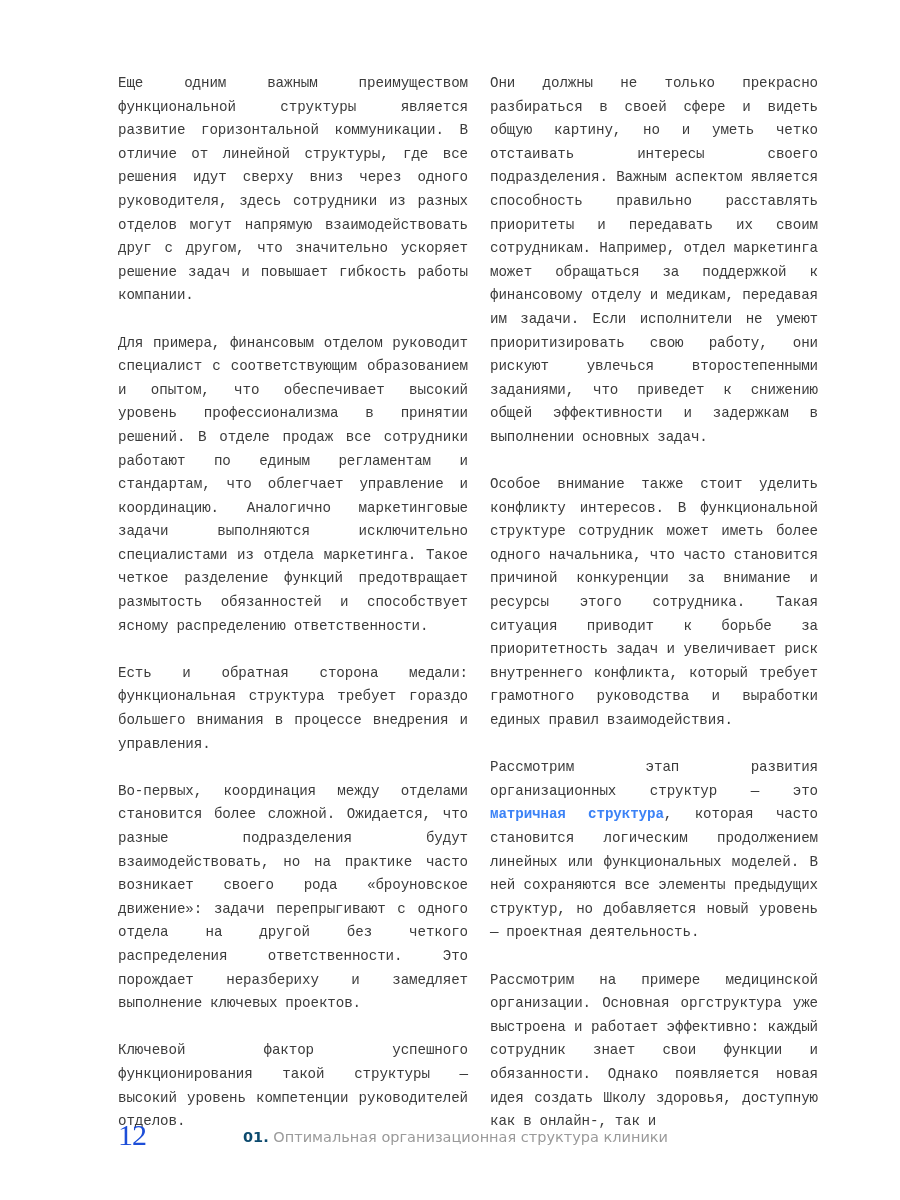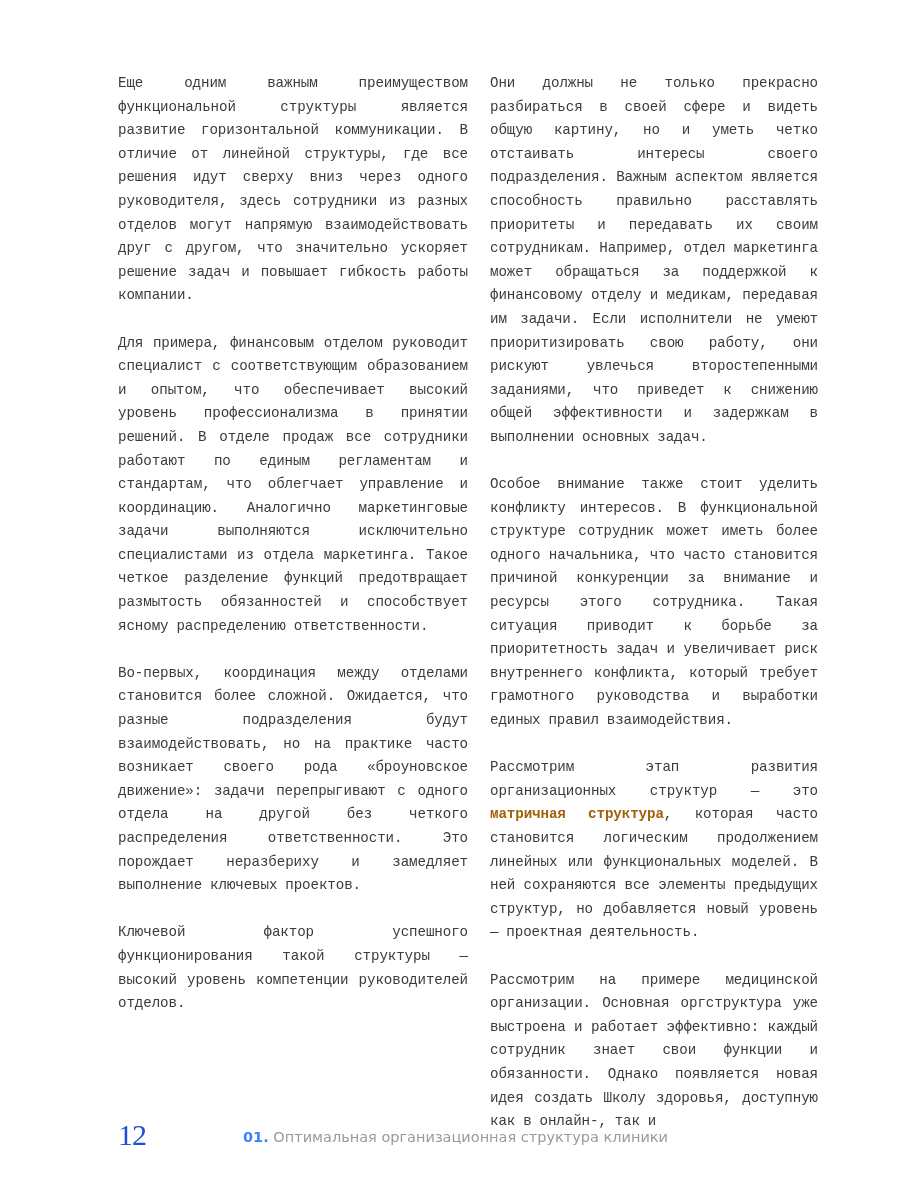--- a/index.html
+++ b/index.html
@@ -11,39 +11,40 @@
   }
   .col {
     position: absolute; top: 72px;
     font-size: 14.2px; line-height: 23.6px;
     text-align: justify; letter-spacing: -0.1px;
     word-spacing: -0.5px;
   }
   .col.left { left: 118px; width: 350px; }
   .col.right { left: 490px; width: 328px; }
   .col p { margin: 0 0 23.6px 0; hyphens: manual; font-family: Liberation Mono, monospace; }
-  .col strong { font-weight: bold; color: #a16207; }
+  .col strong { font-weight: bold; color: #3b82f6; }
   .footer { position: absolute; top: 1118px; left: 118px; height: 40px; width: 700px; }
   .page-num {
     position: absolute; left: 0; top: 0;
     font-family: Liberation Serif, serif; font-weight: 200;
     font-size: 30px; color: #1d4ed8; letter-spacing: -1px;
   }
   .chapter {
     position: absolute; left: 125px; top: 11px;
     font-size: 14.5px; color: #9a9a9a; white-space: nowrap;
   }
-  .chapter .num { font-weight: bold; color: #3b82f6; }
+  .chapter .num { font-weight: bold; color: #0c4a6e; }
 </style>
 </head>
 <body>
 
 <div class="col left">
   <p>Еще одним важным преимуществом функциональной структуры является развитие горизонтальной коммуникации. В отличие от линейной структуры, где все решения идут сверху вниз через одного руководителя, здесь сотрудники из разных отделов могут напрямую взаимодействовать друг с другом, что значительно ускоряет решение задач и повышает гибкость работы компании.</p>
   <p>Для примера, финансовым отделом руководит специалист с соответствующим образованием и опытом, что обеспечивает высокий уровень профессионализма в принятии решений. В отделе продаж все сотрудники работают по единым регламентам и стандартам, что облегчает управление и координацию. Аналогично маркетинговые задачи выполняются исключительно специалистами из отдела маркетинга. Такое четкое разделение функций предотвращает размытость обязанностей и способствует ясному распределению ответственности.</p>
+  <p>Есть и обратная сторона медали: функциональная структура требует гораздо большего внимания в процессе внедрения и управления.</p>
   <p>Во-первых, координация между отделами становится более сложной. Ожидается, что разные подразделения будут взаимодействовать, но на практике часто возникает своего рода «броуновское движение»: задачи перепрыгивают с одного отдела на другой без четкого распределения ответственности. Это порождает неразбериху и замедляет выполнение ключевых проектов.</p>
   <p>Ключевой фактор успешного функционирования такой структуры — высокий уровень компетенции руководителей отделов.</p>
 </div>
 
 <div class="col right">
   <p>Они должны не только прекрасно разбираться в своей сфере и видеть общую картину, но и уметь четко отстаивать интересы своего подразделения. Важным аспектом является способность правильно расставлять приоритеты и передавать их своим сотрудникам. Например, отдел маркетинга может обращаться за поддержкой к финансовому отделу и медикам, передавая им задачи. Если исполнители не умеют приоритизировать свою работу, они рискуют увлечься второстепенными заданиями, что приведет к снижению общей эффективности и задержкам в выполнении основных задач.</p>
   <p>Особое внимание также стоит уделить конфликту интересов. В функциональной структуре сотрудник может иметь более одного начальника, что часто становится причиной конкуренции за внимание и ресурсы этого сотрудника. Такая ситуация приводит к борьбе за приоритетность задач и увеличивает риск внутреннего конфликта, который требует грамотного руководства и выработки единых правил взаимодействия.</p>
   <p><span>Рассмотрим этап развития организационных структур — это </span><strong>матричная структура</strong><span>, которая часто становится логическим продолжением линейных или функциональных моделей. В ней сохраняются все элементы предыдущих структур, но добавляется новый уровень — проектная деятельность.</span></p>
   <p>Рассмотрим на примере медицинской организации. Основная оргструктура уже выстроена и работает эффективно: каждый сотрудник знает свои функции и обязанности. Однако появляется новая идея создать Школу здоровья, доступную как в онлайн-, так и</p>
 </div>

